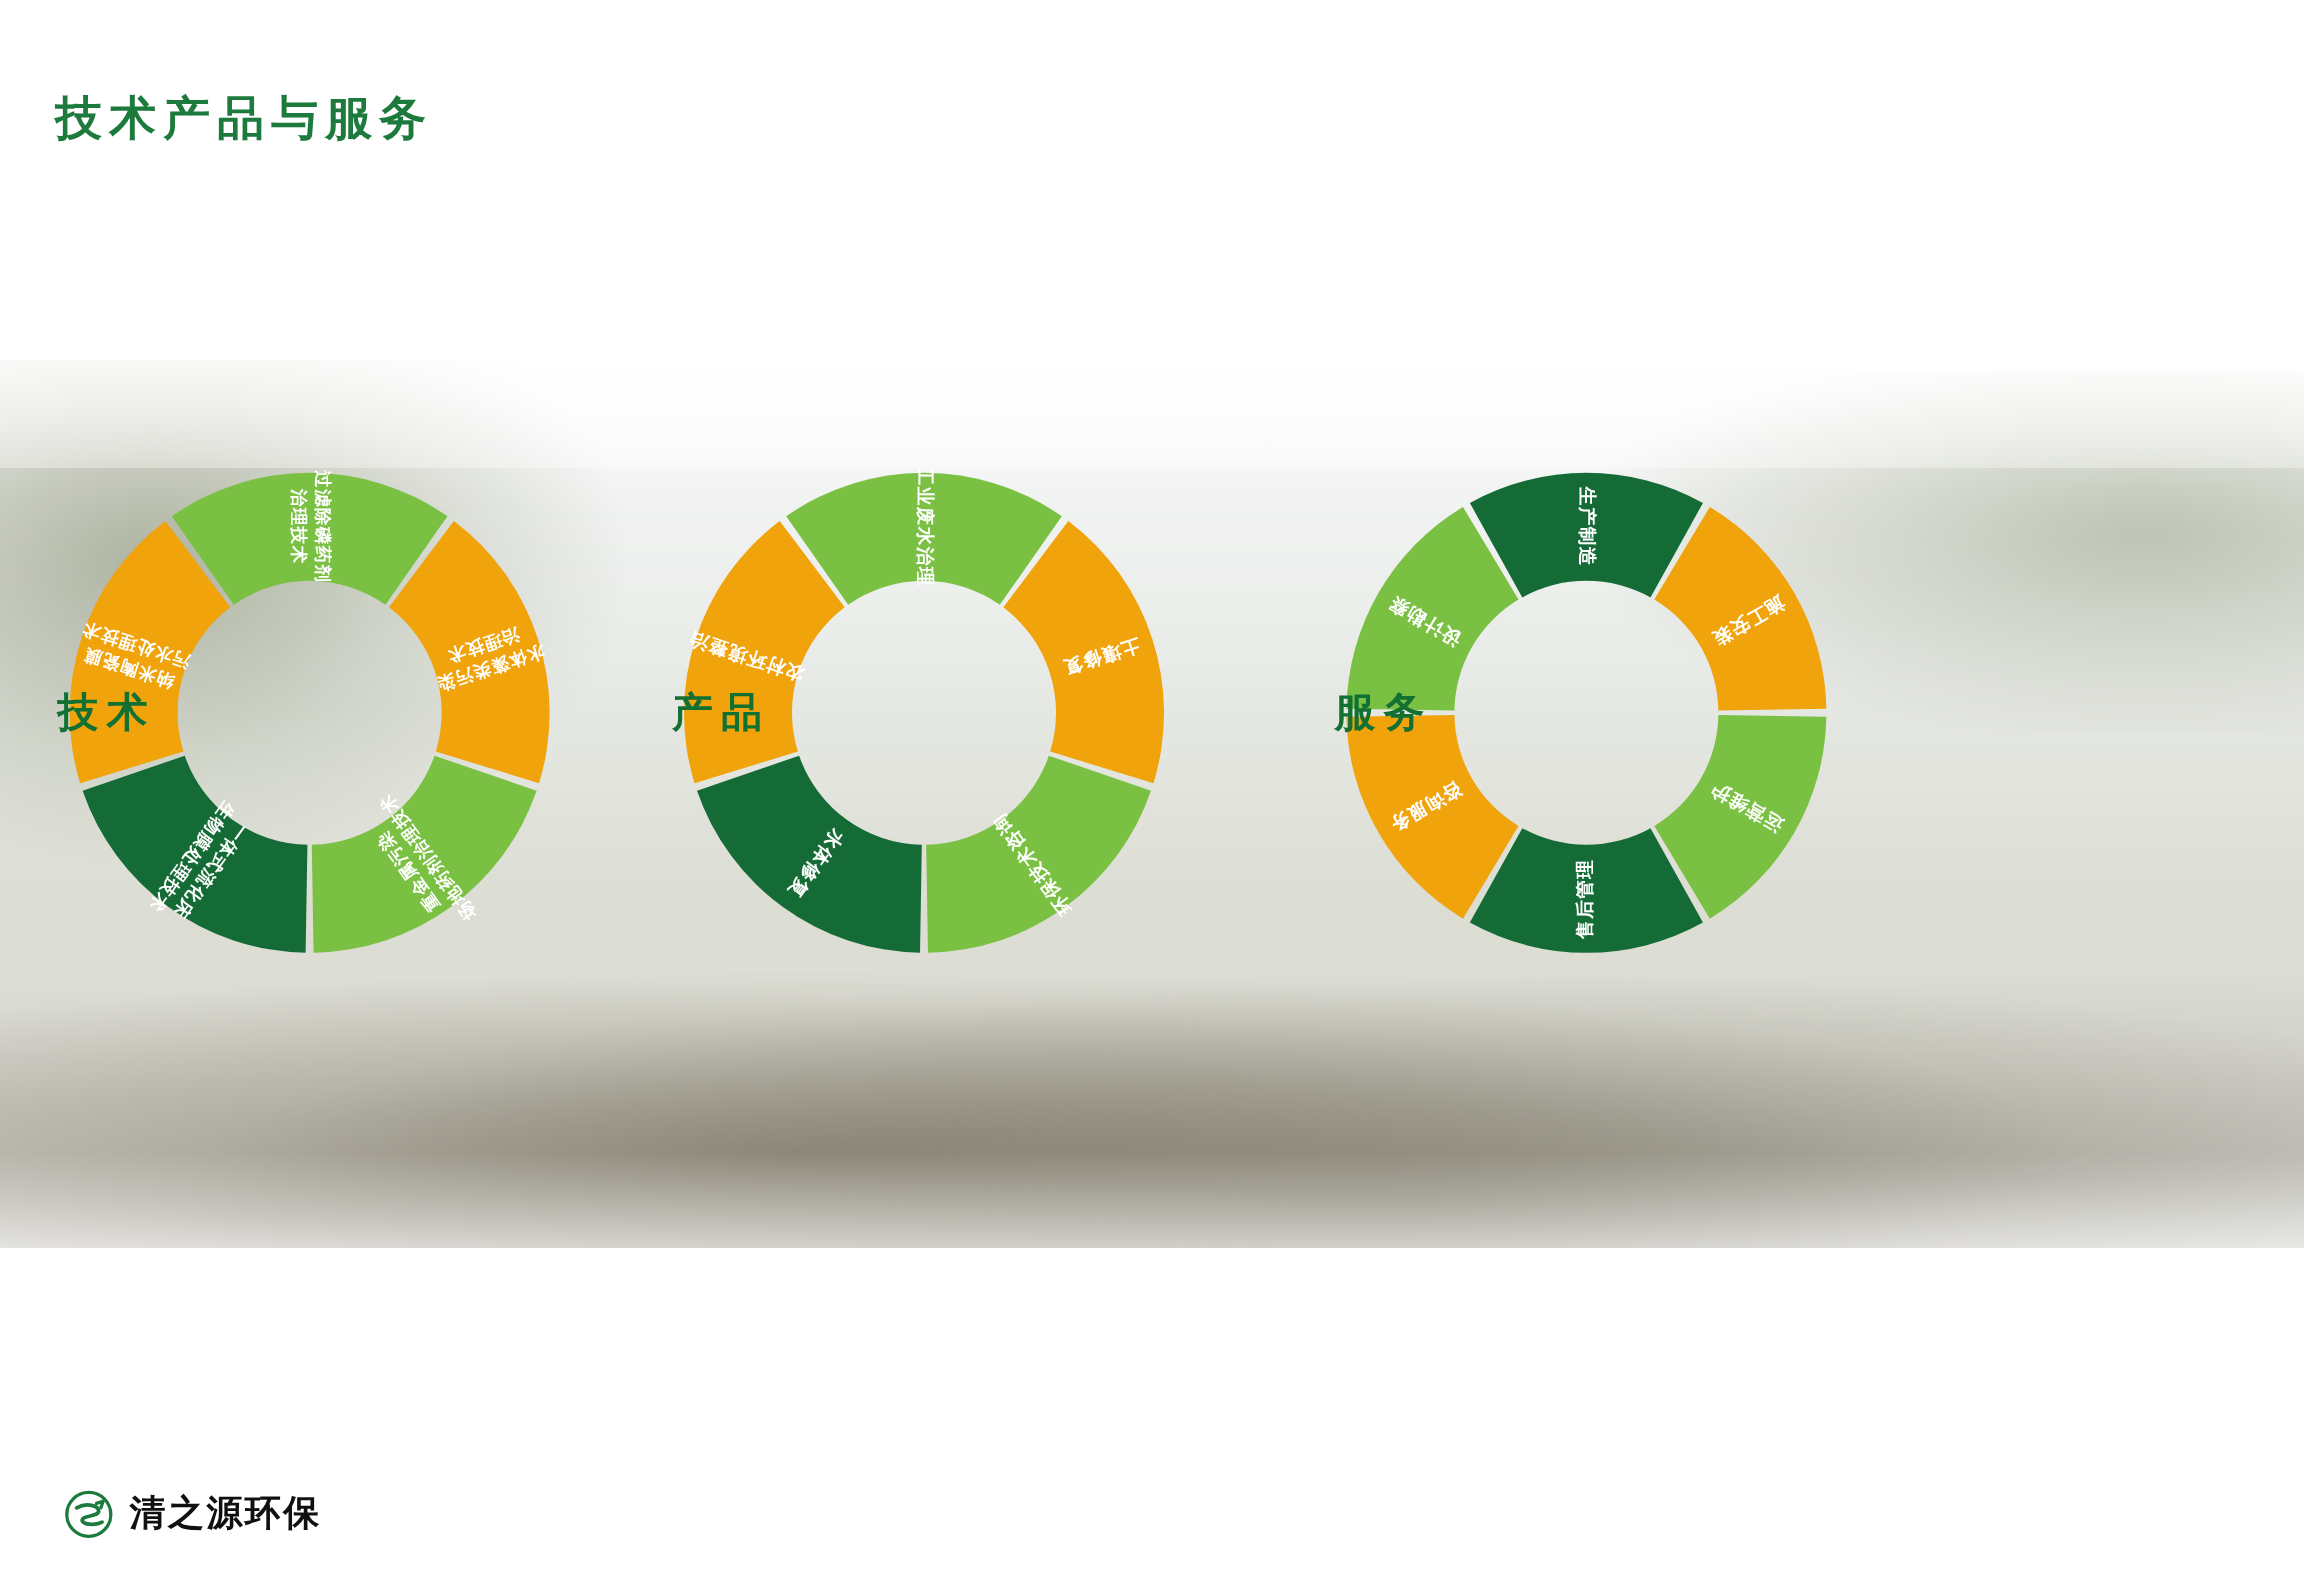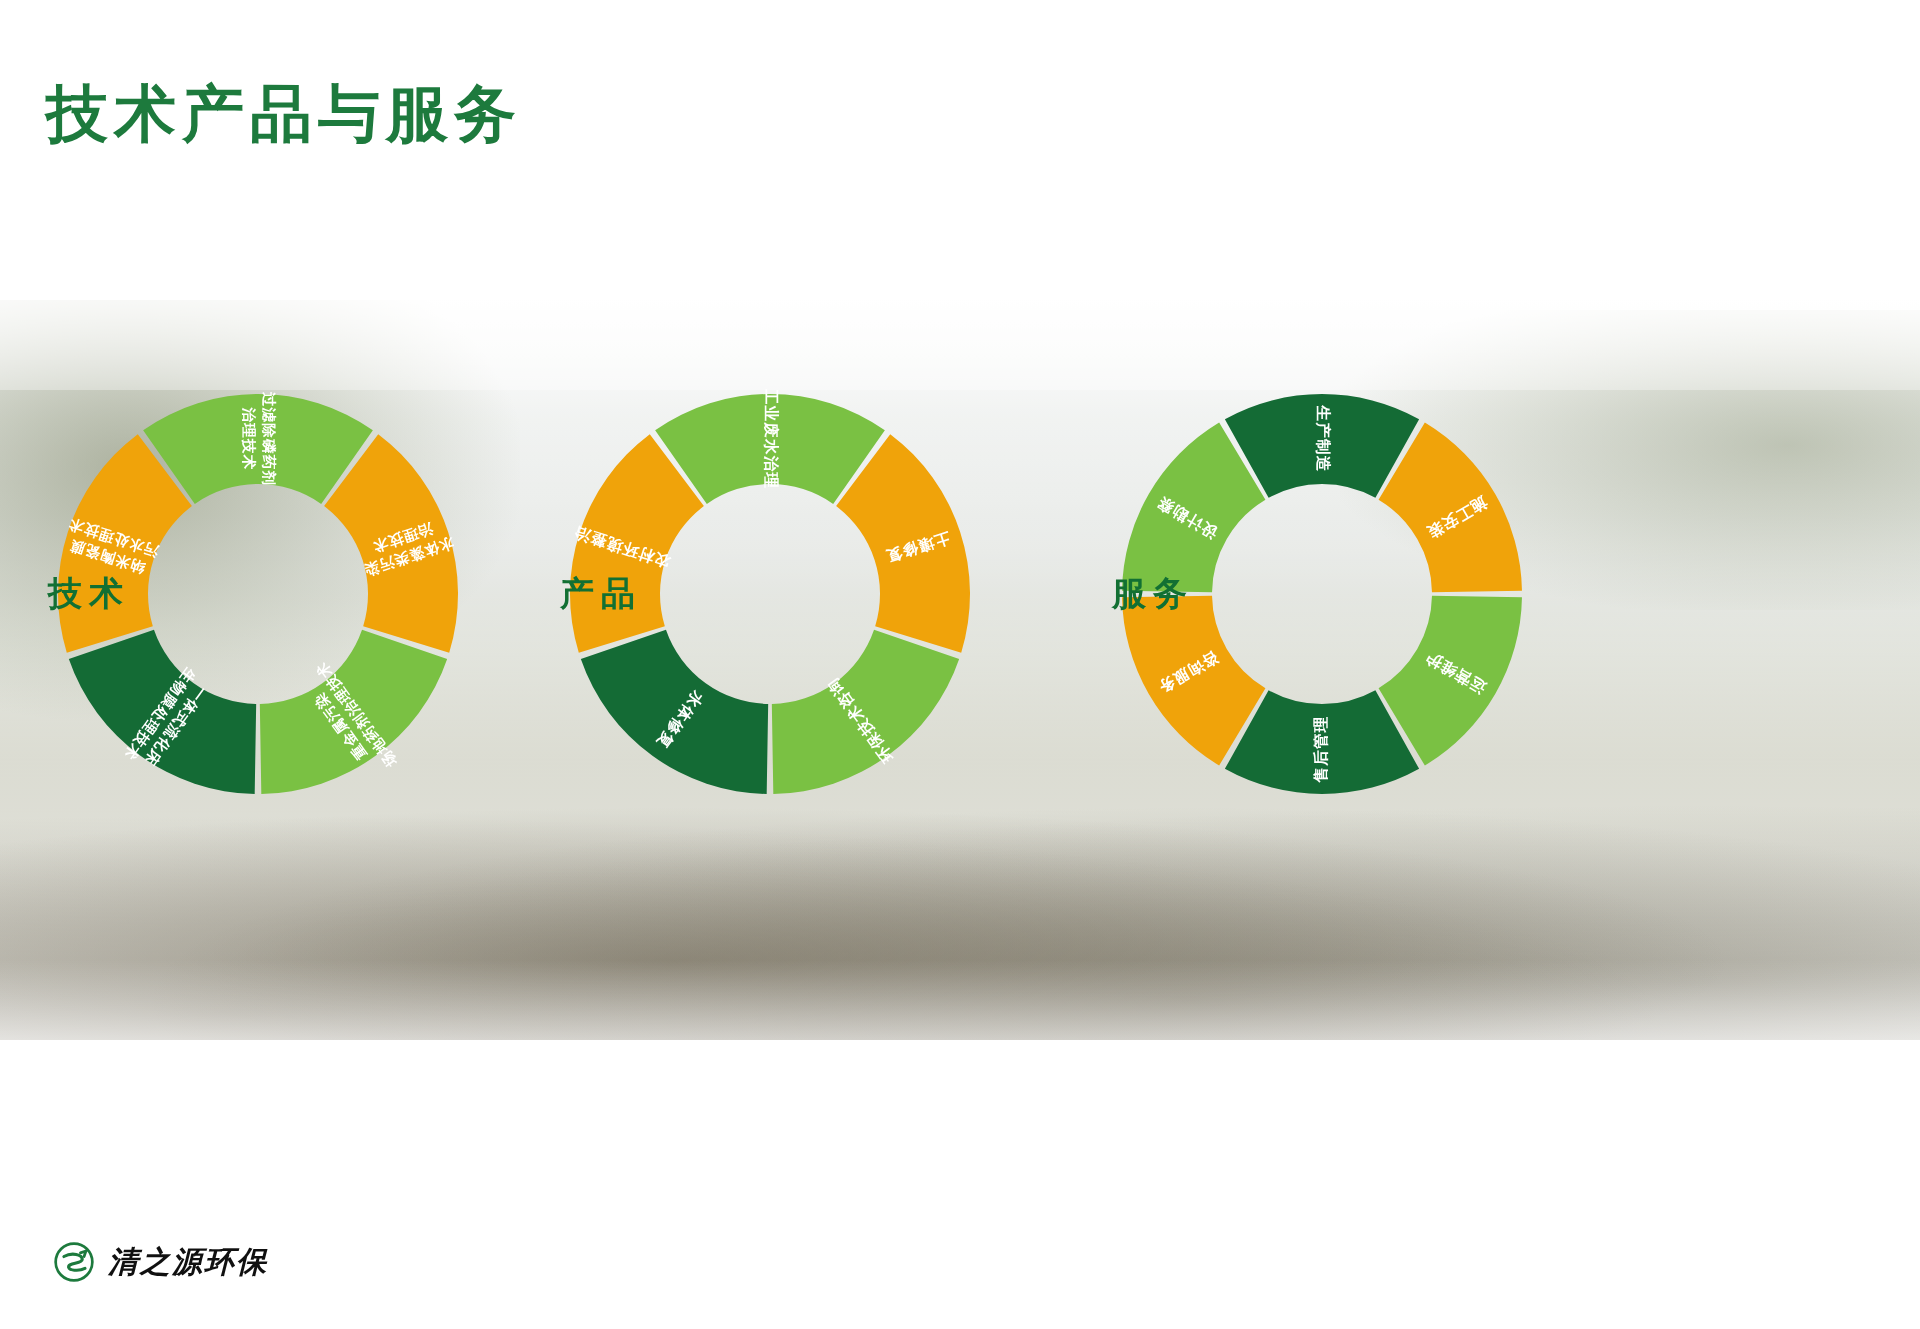--- a/index.html
+++ b/index.html
@@ -53,21 +53,21 @@
     background:linear-gradient(to bottom, rgba(255,255,255,0) 0%, #ffffff 42%, #ffffff 100%);
   }
   #bg-fade-top{
     position:absolute;left:0;top:230px;width:1920px;height:160px;
     background:linear-gradient(to bottom, #ffffff 0%, rgba(255,255,255,0.35) 100%);
   }
 
   
   #page-title{
     position:absolute;left:46px;top:72px;
-    font-size:62px;font-weight:bold;letter-spacing:6px;
+    font-size:39px;font-weight:bold;letter-spacing:6px;
     color:#1d7a3d;white-space:nowrap;
   }
 
   
   .wheel{position:absolute;width:420px;height:420px;}
   #wheel-tech{left:48px;top:384px;}
   #wheel-prod{left:560px;top:384px;}
   #wheel-serv{left:1112px;top:384px;}
   .wheel svg{display:block;width:420px;height:420px;overflow:visible;}
 
@@ -84,21 +84,21 @@
     fill:#ffffff;font-family:"Liberation Sans","DejaVu Sans",sans-serif;
     font-size:15.5px;font-weight:bold;letter-spacing:1.2px;
     text-anchor:middle;dominant-baseline:middle;
     paint-order:stroke;
   }
   .seg-text.two-line{font-size:14.5px;}
 
   
   #logo{
     position:absolute;left:52px;top:1240px;
-    display:flex;align-items:center;gap:12px;font-style:italic;
+    display:flex;align-items:center;gap:12px;
   }
   #logo .mark{width:44px;height:44px;flex:0 0 44px;}
   #logo .brand{
     font-size:30px;font-weight:bold;letter-spacing:2px;color:#101010;
     white-space:nowrap;line-height:1;
   }
 </style>
 </head>
 <body>
 

